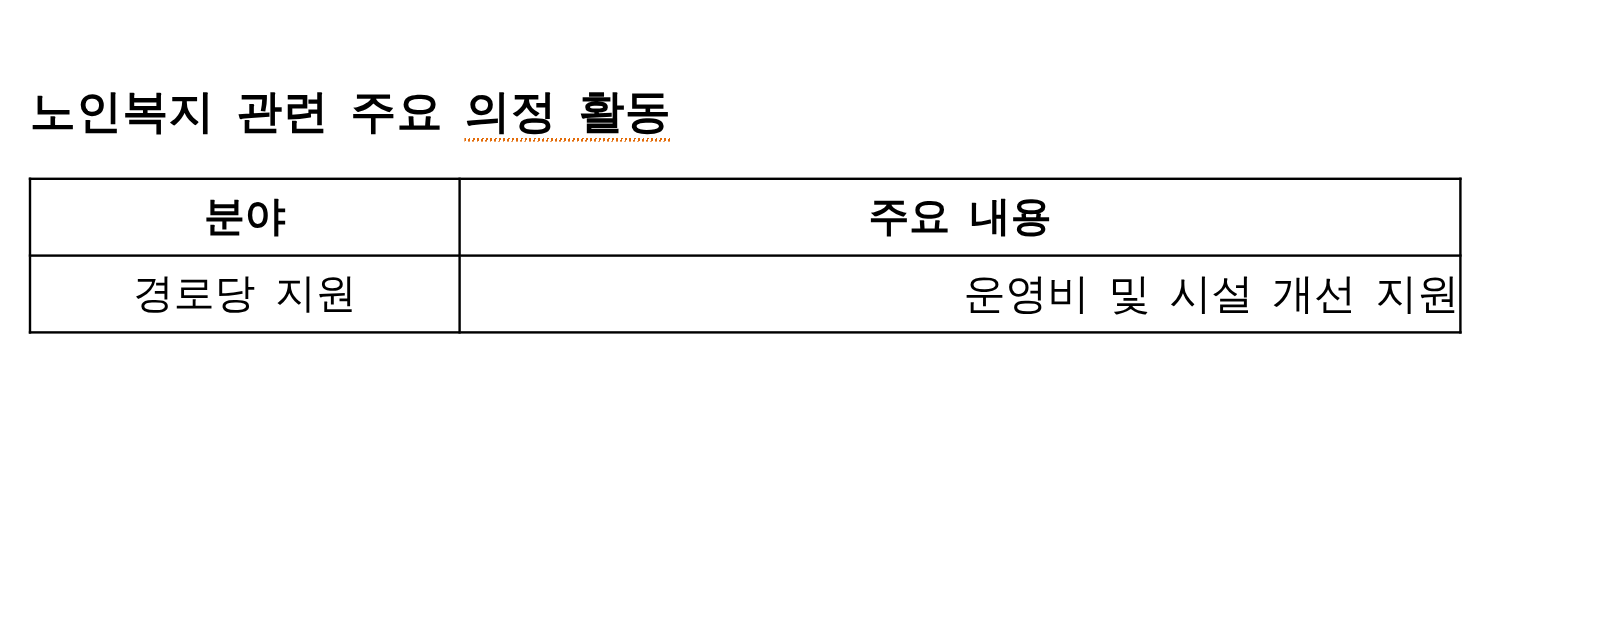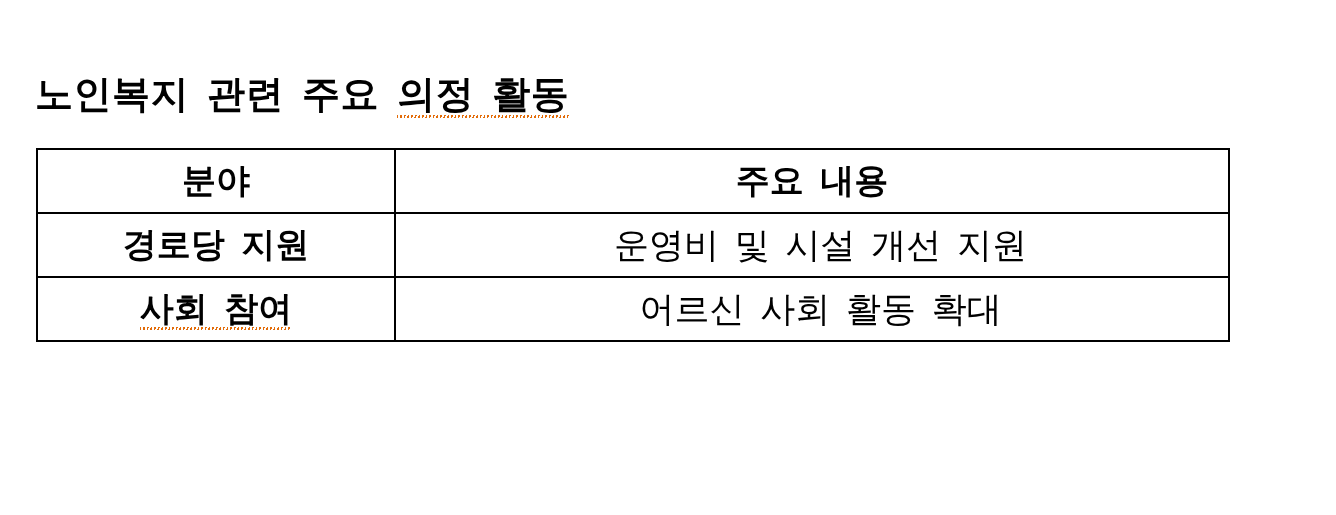--- a/index.html
+++ b/index.html
@@ -18,40 +18,40 @@
     overflow: hidden;
   }
   .page {
     position: relative;
     width: 1336px;
     height: 515px;
     background: var(--bg);
   }
   .doc-title {
     position: absolute;
-    left: 35px;
+    left: 25px;
     top: 74px;
     font-family: "Liberation Sans", "DejaVu Sans", sans-serif;
     font-weight: 700;
     font-size: 38px;
     line-height: 1.1;
     letter-spacing: 0.5px;
     word-spacing: 7px;
     white-space: nowrap;
   }
   .squiggle {
     padding-bottom: 3px;
     background-image: repeating-linear-gradient(105deg, var(--squiggle) 0 1.5px, transparent 1.5px 3.5px);
     background-repeat: no-repeat;
     background-size: 100% 3px;
     background-position: 0 100%;
   }
   table.doc-table {
     position: absolute;
-    left: 36px;
+    left: 24px;
     top: 148px;
     width: 1192px;
     border-collapse: collapse;
     table-layout: fixed;
     background: var(--bg);
   }
   .doc-table col.col-field   { width: 358px; }
   .doc-table col.col-content { width: 834px; }
   .doc-table th,
   .doc-table td {
@@ -63,30 +63,30 @@
     overflow: hidden;
   }
   .doc-table th {
     font-family: "Liberation Sans", "DejaVu Sans", sans-serif;
     font-weight: 700;
     font-size: 34px;
     text-align: center;
   }
   .doc-table td.field-cell {
     font-family: "Liberation Sans", "DejaVu Sans", sans-serif;
-    font-weight: 700;
+    font-weight: 400;
     font-size: 34px;
     text-align: center;
     margin-top: 41px;
   }
   .doc-table td.content-cell {
     font-family: "Liberation Serif", "DejaVu Serif", serif;
     font-weight: 400;
     font-size: 35px;
-    text-align: center;
+    text-align: right;
     padding-left: 17px;
   }
 </style>
 </head>
 <body>
 
 <div class="page">
 
   <h1 class="doc-title"><span>노인복지 관련 주요 </span><span class="squiggle">의정 활동</span></h1>
 
@@ -99,20 +99,16 @@
       <tr>
         <th>분야</th>
         <th>주요 내용</th>
       </tr>
     </thead>
     <tbody>
       <tr>
         <td class="field-cell"><span class="squiggle"></span><span>경로당 지원</span></td>
         <td class="content-cell">운영비 및 시설 개선 지원</td>
       </tr>
-      <tr>
-        <td class="field-cell"><span class="squiggle">사회 참여</span><span></span></td>
-        <td class="content-cell">어르신 사회 활동 확대</td>
-      </tr>
     </tbody>
   </table>
 
 </div>
 
 </body></html>

